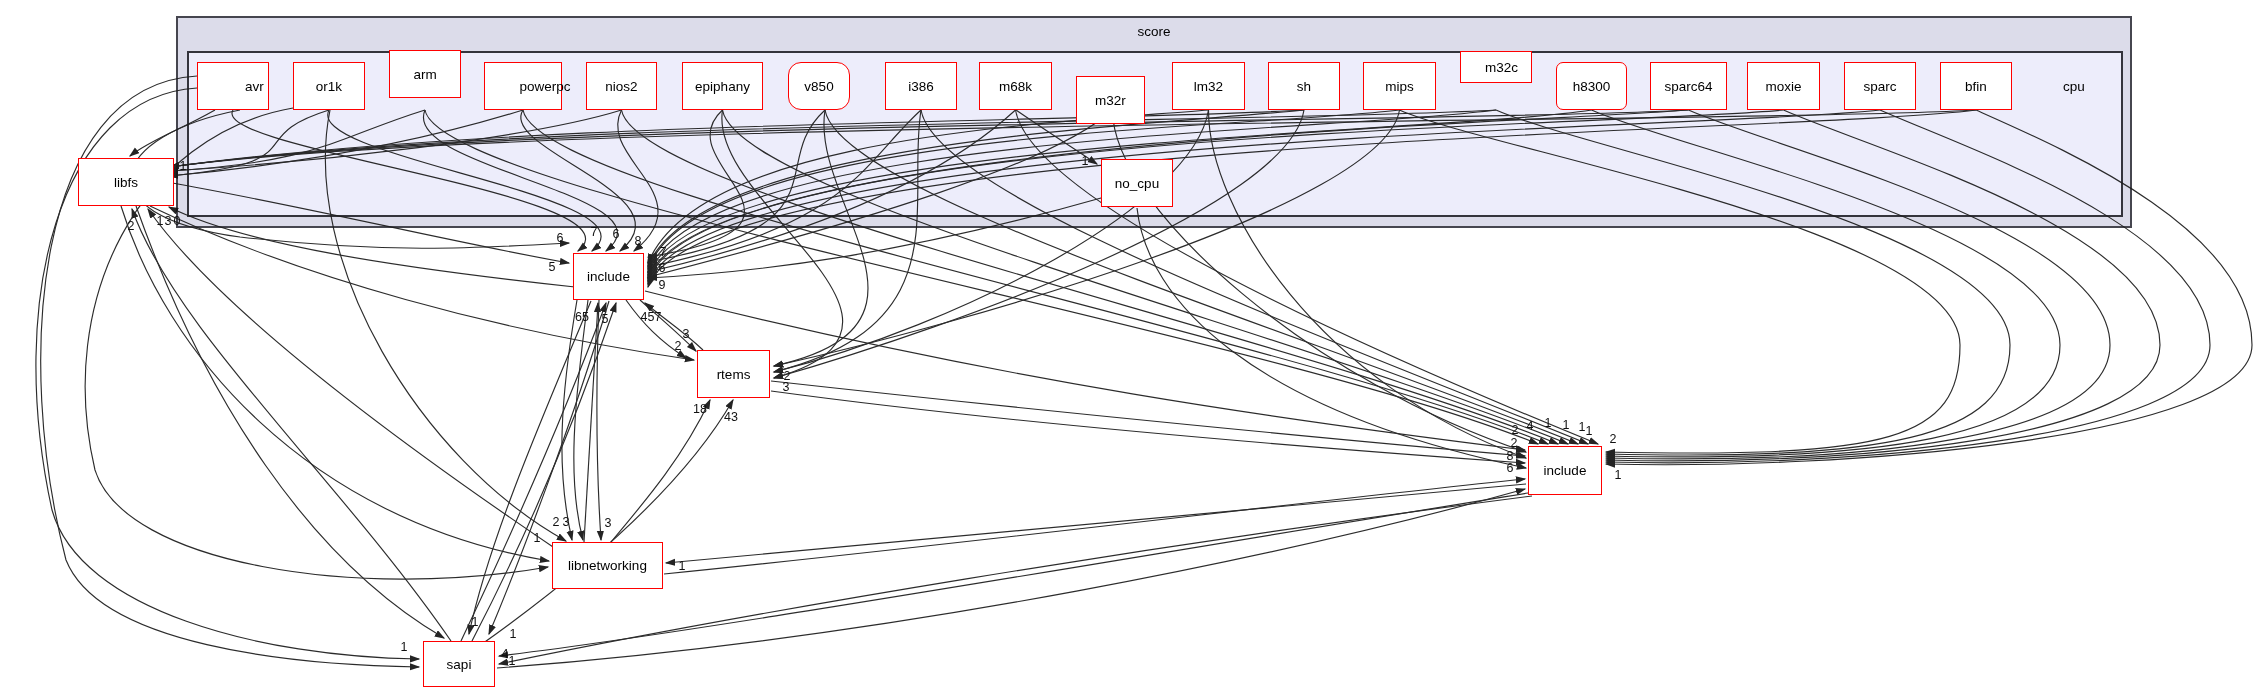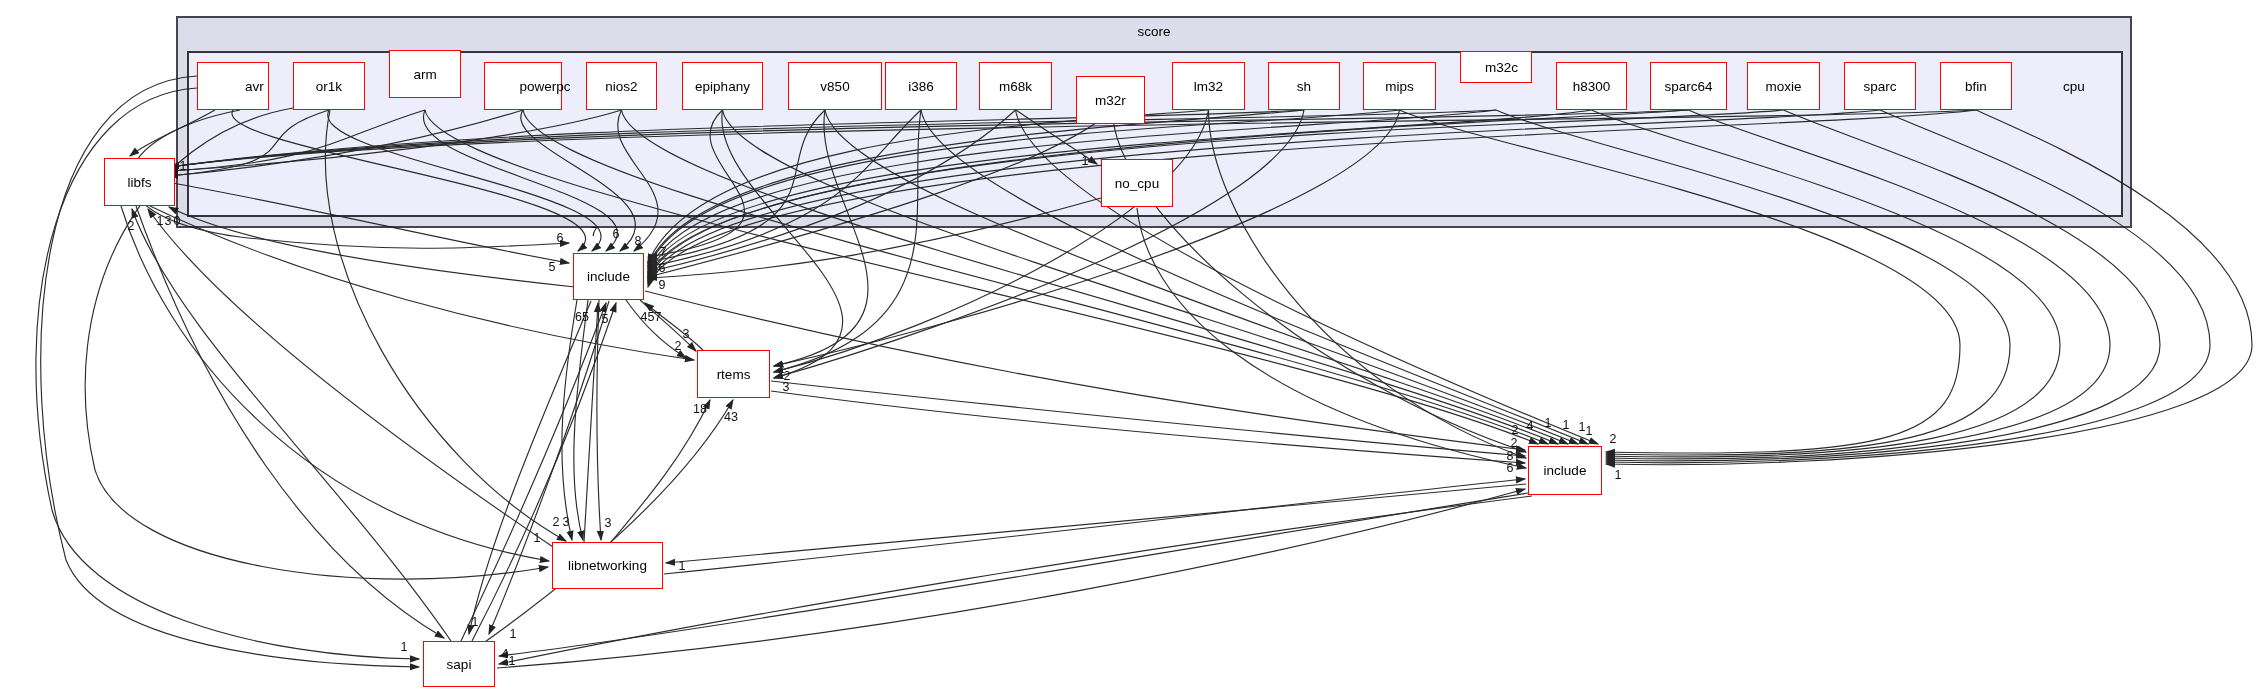--- a/index.html
+++ b/index.html
@@ -120,35 +120,35 @@
         <path d="M330,110 C300,260 420,460 566,541" marker-end="url(#arrow)"></path>
       </g>
   </svg>
   <div id="nodes-layer">
       <div class="node" style="left: 197px; top: 62px; width: 72px; height: 48px; padding-left: 43px;">avr</div>
       <div class="node" style="left: 293px; top: 62px; width: 72px; height: 48px;">or1k</div>
       <div class="node" style="left: 389px; top: 50px; width: 72px; height: 48px;">arm</div>
       <div class="node" style="left: 484px; top: 62px; width: 78px; height: 48px; padding-left: 44px;">powerpc</div>
       <div class="node" style="left: 586px; top: 62px; width: 71px; height: 48px;">nios2</div>
       <div class="node" style="left: 682px; top: 62px; width: 81px; height: 48px;">epiphany</div>
-      <div class="node" style="left: 788px; top: 62px; width: 94px; height: 48px;">v850</div>
+      <div class="node" style="left: 788px; top: 62px; width: 62px; height: 48px; border-radius: 13px;">v850</div>
       <div class="node" style="left: 885px; top: 62px; width: 72px; height: 48px;">i386</div>
       <div class="node" style="left: 979px; top: 62px; width: 73px; height: 48px;">m68k</div>
       <div class="node" style="left: 1076px; top: 76px; width: 69px; height: 48px;">m32r</div>
       <div class="node" style="left: 1172px; top: 62px; width: 73px; height: 48px;">lm32</div>
       <div class="node" style="left: 1268px; top: 62px; width: 72px; height: 48px;">sh</div>
       <div class="node" style="left: 1363px; top: 62px; width: 73px; height: 48px;">mips</div>
       <div class="node" style="left: 1460px; top: 51px; width: 72px; height: 32px; padding-left: 11px;">m32c</div>
-      <div class="node" style="left: 1556px; top: 62px; width: 71px; height: 48px;">h8300</div>
+      <div class="node" style="left: 1556px; top: 62px; width: 71px; height: 48px; border-radius: 7px;">h8300</div>
       <div class="node" style="left: 1650px; top: 62px; width: 77px; height: 48px;">sparc64</div>
       <div class="node" style="left: 1747px; top: 62px; width: 73px; height: 48px;">moxie</div>
       <div class="node" style="left: 1844px; top: 62px; width: 72px; height: 48px;">sparc</div>
       <div class="node" style="left: 1940px; top: 62px; width: 72px; height: 48px;">bfin</div>
       <div class="node" style="left: 1101px; top: 159px; width: 72px; height: 48px;">no_cpu</div>
-      <div class="node" style="left: 104px; top: 158px; width: 71px; height: 48px;">libfs</div>
+      <div class="node" style="left: 78px; top: 158px; width: 96px; height: 48px;">libfs</div>
       <div class="node" style="left: 573px; top: 253px; width: 71px; height: 47px;">include</div>
       <div class="node" style="left: 697px; top: 350px; width: 73px; height: 48px;">rtems</div>
       <div class="node" style="left: 1528px; top: 446px; width: 74px; height: 49px;">include</div>
       <div class="node" style="left: 552px; top: 542px; width: 111px; height: 47px;">libnetworking</div>
       <div class="node" style="left: 423px; top: 641px; width: 72px; height: 46px;">sapi</div>
     </div>
   <div id="labels-layer">
       <span class="edge-label" style="left: 183px; top: 166px;">1</span>
       <span class="edge-label" style="left: 131px; top: 226px;">2</span>
       <span class="edge-label" style="left: 160px; top: 221px;">1</span>

